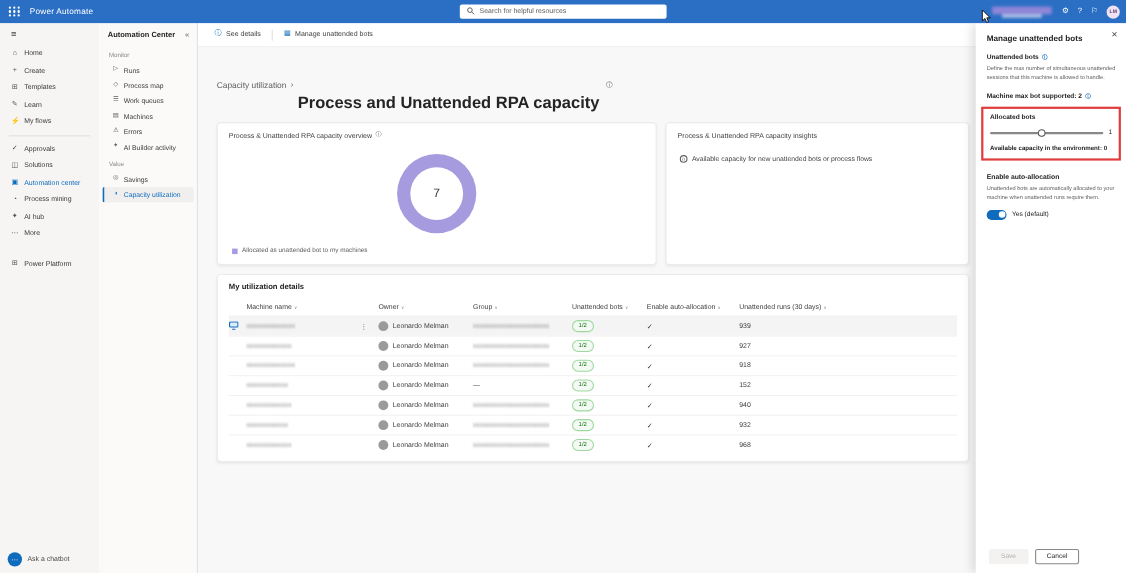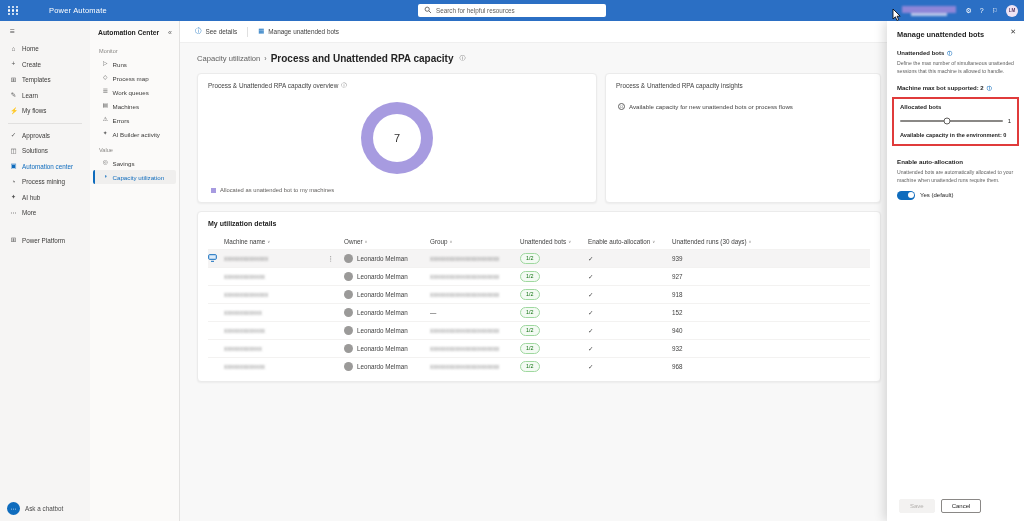--- a/index.html
+++ b/index.html
@@ -1,21 +1,21 @@
 <!DOCTYPE html>
 <html><head>
 <meta charset="utf-8">
 <style>
   html,body{margin:0;padding:0;}
   body{width:1024px;height:521px;position:relative;overflow:hidden;background:#fff;
        font-family:"Liberation Sans",sans-serif;color:#242424;}
 
   
   .topbar{position:absolute;left:0;top:0;right:0;height:21px;background:#2b6fc4;color:#fff;
-          display:flex;align-items:center;z-index:50;gap:22px;}
+          display:flex;align-items:center;z-index:50;}
   .waffle{margin-left:8px;width:10px;height:10px;display:grid;
           grid-template-columns:repeat(3,1fr);grid-template-rows:repeat(3,1fr);gap:1.6px;cursor:pointer;}
   .waffle i{background:#fff;border-radius:50%;}
   .app-name{font-size:7.5px;margin-left:9px;letter-spacing:.2px;}
   .search{position:absolute;left:50%;top:3.5px;transform:translateX(-50%);width:188px;height:13px;
           background:#fff;border-radius:2px;display:flex;align-items:center;gap:4px;padding:0 6px;
           box-sizing:border-box;color:#605e5c;font-size:6.3px;}
   .top-right{position:absolute;right:6px;top:0;height:21px;display:flex;align-items:center;gap:8px;}
   .redacted-env{width:56px;height:12px;position:relative;filter:blur(1.3px);}
   .redacted-env .r1{position:absolute;left:0;top:1px;width:54px;height:7px;background:#8f86d8;}
@@ -57,21 +57,21 @@
   .main{position:absolute;left:180px;top:21px;right:0;bottom:0;background:#f8f8f8;}
   .toolbar{height:21px;background:#fff;border-bottom:1px solid #efefef;display:flex;align-items:center;
            padding-left:15px;}
   .tool-item{display:flex;align-items:center;gap:4px;font-size:6.4px;color:#424242;cursor:pointer;}
   .tool-ico{color:#0f6cbd;font-size:6.5px;line-height:1;}
   .tool-divider{width:1px;height:10px;background:#e0e0e0;margin:0 10px;}
   .content{padding:10px 0 0 17px;width:684px;}
   .breadcrumb{display:flex;align-items:center;gap:4px;margin-bottom:9px;}
   .crumb-parent{font-size:7.6px;color:#616161;cursor:pointer;}
   .crumb-sep{font-size:7px;color:#616161;}
-  .crumb-current{font-size:10px;font-weight:bold;color:#242424;}
+  .crumb-current{font-size:15px;font-weight:bold;color:#242424;margin-top:32px;}
   .crumb-info{font-size:6px;color:#616161;margin-left:2px;}
 
   .cards-row{display:flex;gap:8px;}
   .card{background:#fff;border:1px solid #ebebeb;border-radius:4px;box-shadow:0 1px 2px rgba(0,0,0,.05);
         box-sizing:border-box;}
   .card-title-row{display:flex;align-items:center;gap:3px;padding:8px 10px 0 10px;}
   .card-title{font-size:6.4px;color:#424242;}
   .info-ico{font-size:5.5px;color:#616161;line-height:1;}
   .overview-card{width:400px;height:130px;display:flex;flex-direction:column;}
   .donut-wrap{flex:1;display:flex;align-items:center;justify-content:center;}

